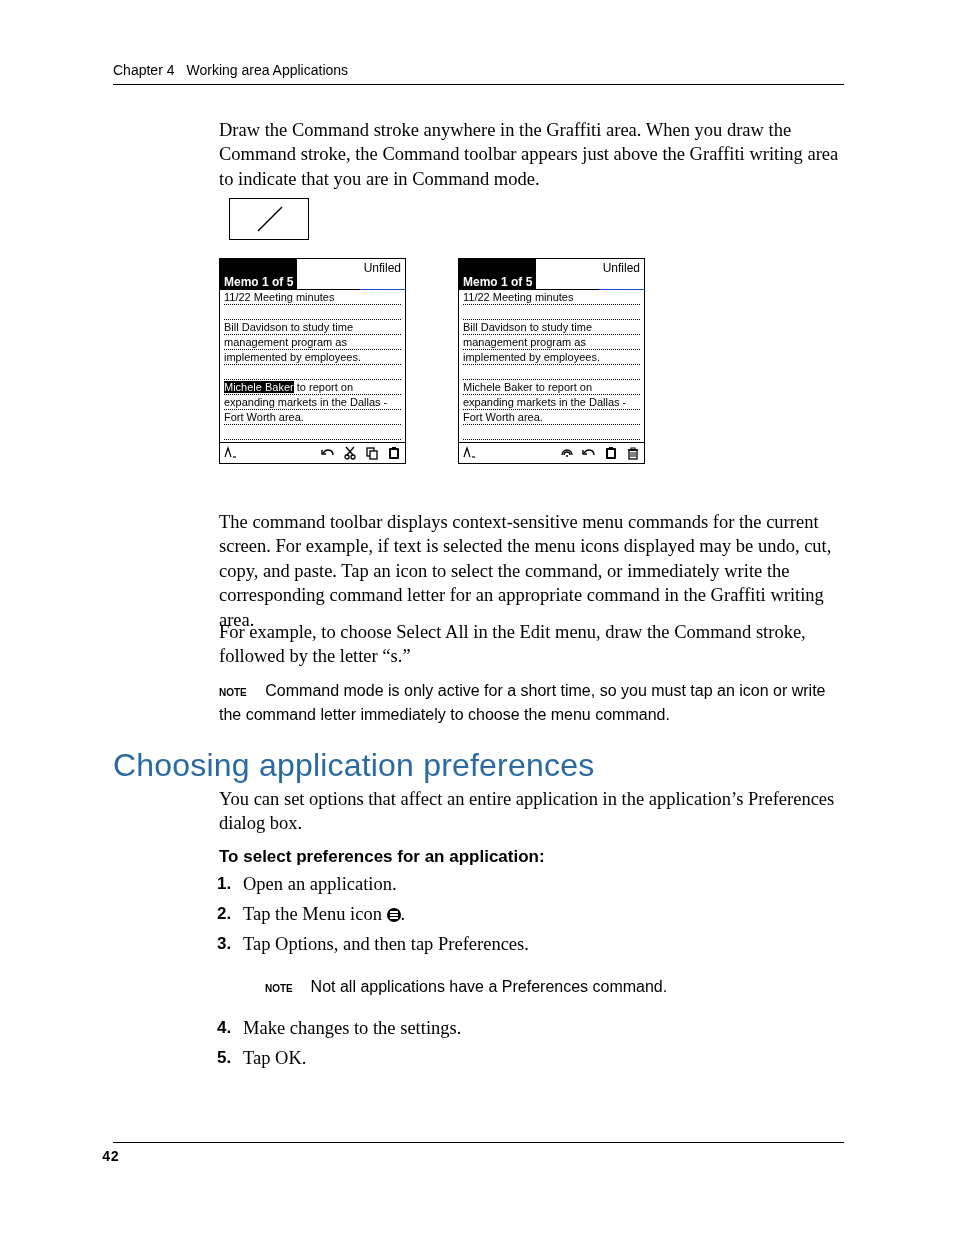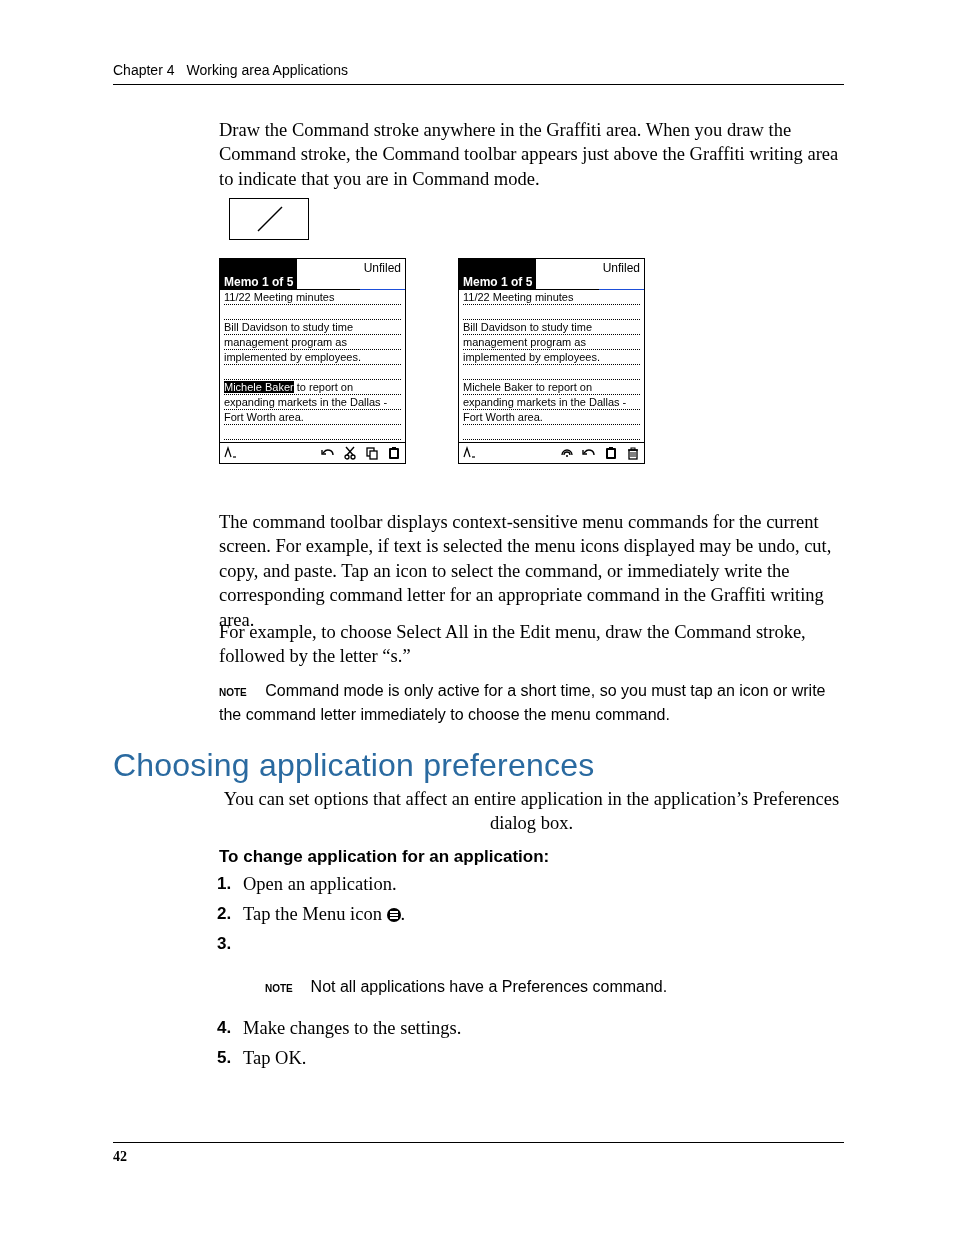--- a/index.html
+++ b/index.html
@@ -87,22 +87,22 @@
   }
   .tb-left{font-size:10px;letter-spacing:1px;}
   .tb-right{display:flex;gap:8px;font-size:14px;}
   .tb-icn{width:14px;height:14px;display:inline-flex;align-items:center;justify-content:center;}
 
   .cap-row{position:relative;margin-top:6px;width:440px;height:40px;font-family:Helvetica,Arial,sans-serif;font-size:14px;}
   .cap{position:absolute;top:18px;}
   .tick{position:absolute;top:0;width:1px;height:14px;background:#000;}
 
   .pg{
-    position:absolute;left:113px;bottom:70px;
-    font-family:Liberation Serif, serif;font-weight:bold;font-size:14px;
+    position:absolute;left:102px;bottom:70px;
+    font-family:Liberation Mono, monospace;font-weight:bold;font-size:14px;
   }
   .foot-line{
     position:absolute;left:113px;bottom:92px;width:731px;border-top:1.5px solid #000;
   }
   .menu-icon{
     display:inline-block;width:14px;height:14px;border-radius:50%;
     background:#000;vertical-align:-2px;position:relative;
   }
   .menu-icon::after{
     content:"";position:absolute;left:3px;top:3px;width:8px;height:8px;
@@ -255,26 +255,26 @@
 <div class="body-col p2" style="position:absolute;">The command toolbar displays context-sensitive menu commands for the current screen. For example, if text is selected the menu icons displayed may be undo, cut, copy, and paste. Tap an icon to select the command, or immediately write the corresponding command letter for an appropriate command in the Graffiti writing area.</div>
 <div class="body-col p3" style="position:absolute;">For example, to choose Select All in the Edit menu, draw the Command stroke, followed by the letter “s.”</div>
 
 <div class="body-col note1" style="position:absolute;">
   <span class="note-lbl">NOTE</span>
   <span>&nbsp;&nbsp;</span>
   <span class="note-body">Command mode is only active for a short time, so you must tap an icon or write the command letter immediately to choose the menu command.</span>
 </div>
 
 <div class="hd">Choosing application preferences</div>
-<div class="body-col p4" style="position:absolute;text-align:center;">You can set options that affect an entire application in the application’s Preferences dialog box.</div>
-<div class="body-col sub" style="position:absolute;">To change application for an application:</div>
+<div class="body-col p4" style="position:absolute;">You can set options that affect an entire application in the application’s Preferences dialog box.</div>
+<div class="body-col sub" style="position:absolute;">To select preferences for an application:</div>
 
 <div class="li li1"><span class="num">1.</span><span class="txt">Open an application.</span></div>
 <div class="li li2"><span class="num">2.</span><span class="txt"><span>Tap the Menu icon </span><span class="menu-icon"></span><span>.</span></span></div>
-<div class="li li3"><span class="num">3.</span></div>
+<div class="li li3"><span class="num">3.</span><span class="txt">Tap Options, and then tap Preferences.</span></div>
 
 <div class="body-col note2" style="position:absolute;">
   <span class="note-lbl">NOTE</span>
   <span>&nbsp;&nbsp;</span>
   <span class="note-body">Not all applications have a Preferences command.</span>
 </div>
 
 <div class="li li4"><span class="num">4.</span><span class="txt">Make changes to the settings.</span></div>
 <div class="li li5"><span class="num">5.</span><span class="txt">Tap OK.</span></div>
 

